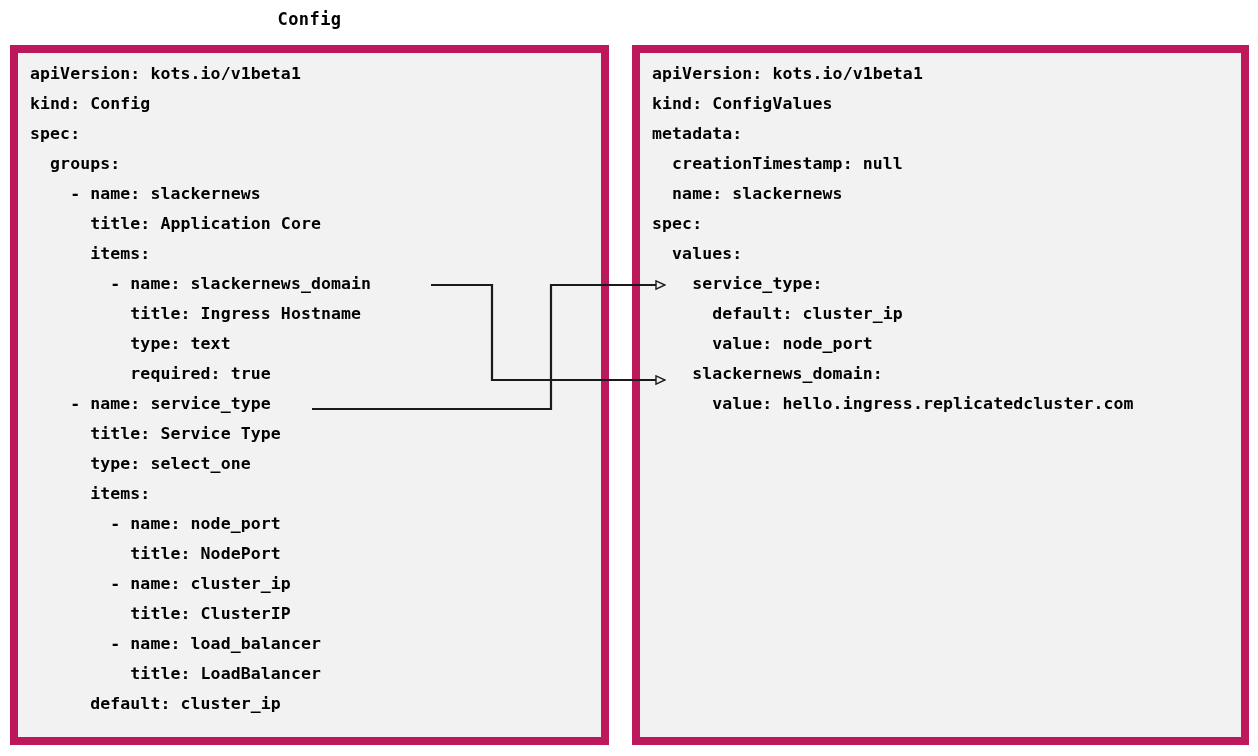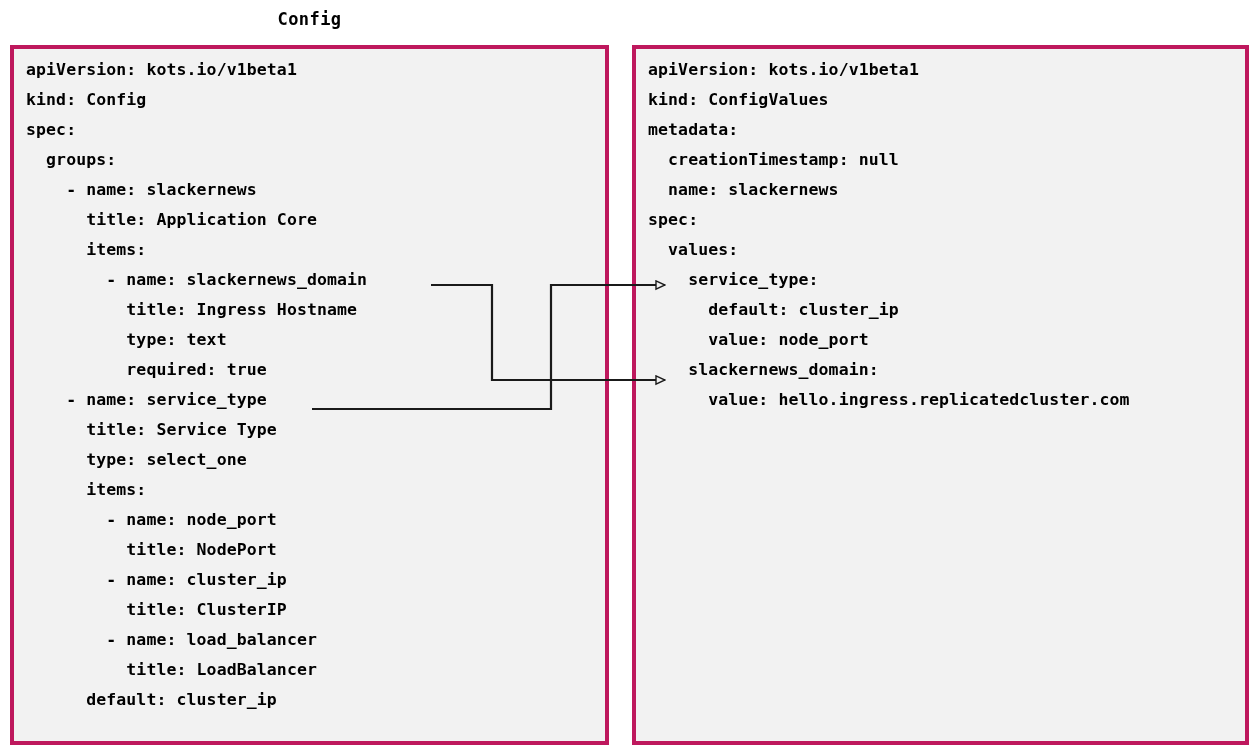--- a/index.html
+++ b/index.html
@@ -39,21 +39,21 @@
     white-space: pre;
   }
   #title-config      { left: 10px;  width: 599px; }
   #title-configvalues{ left: 632px; width: 617px; }
 
   
   .panel {
     position: absolute;
     top: 45px;
     background: #f2f2f2;
-    border: 4px solid #be185d;
+    border: 8px solid #be185d;
     box-sizing: border-box;
     overflow: hidden;
   }
   #panel-config       { left: 10px;  width: 599px; height: 700px; }
   #panel-configvalues { left: 632px; width: 617px; height: 700px; }
 
   
   .yaml {
     position: absolute;
     left: 12px;

